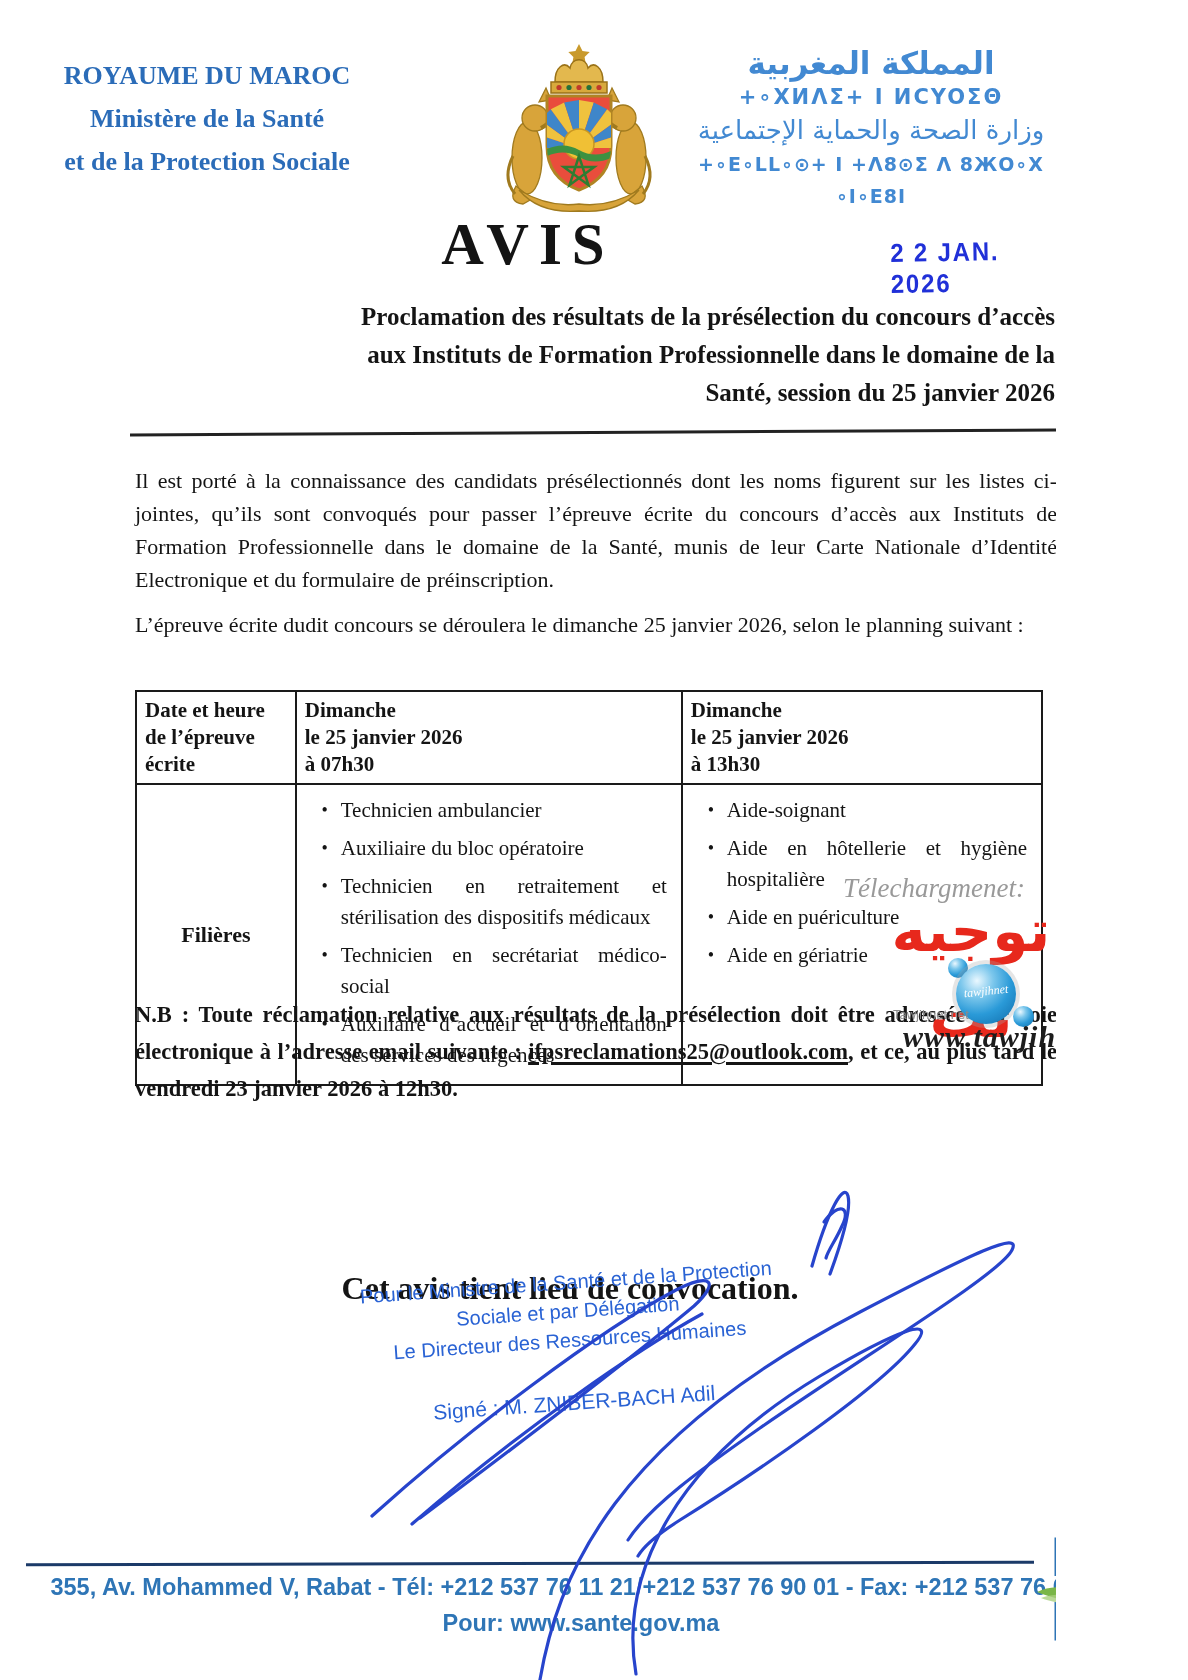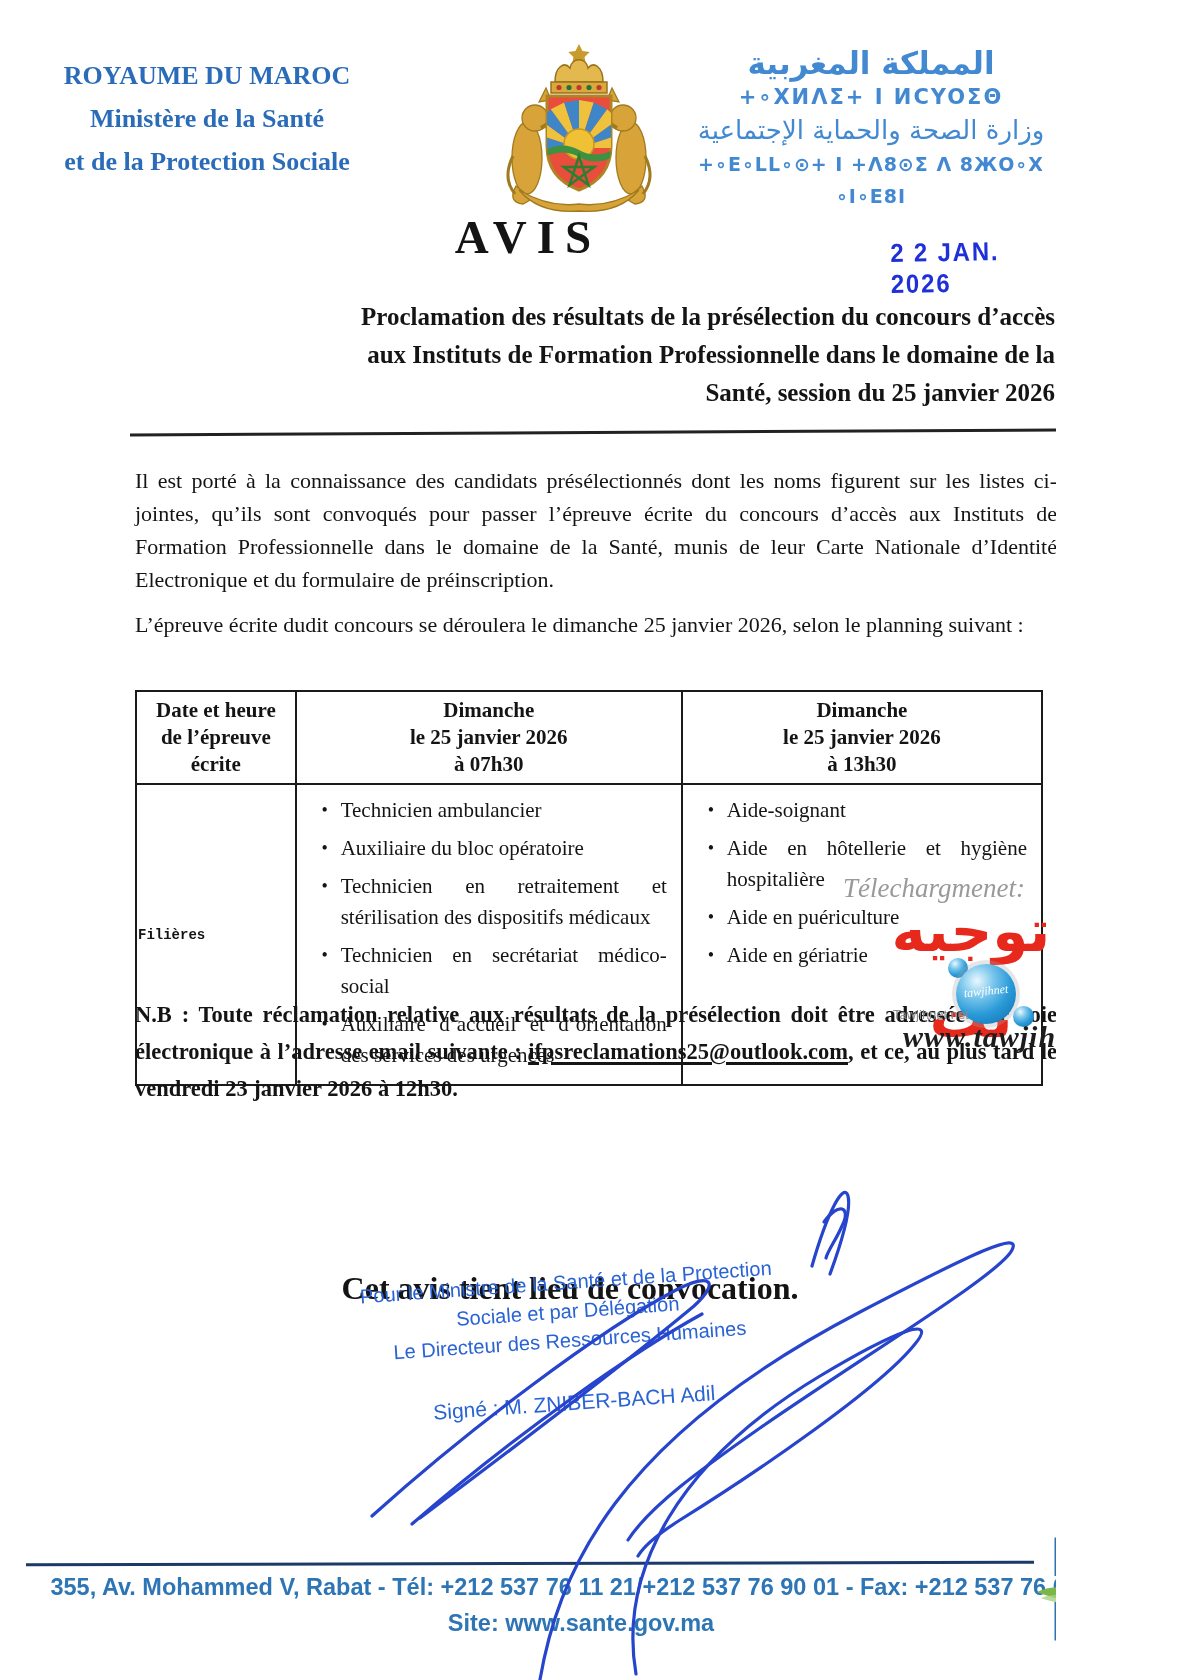--- a/index.html
+++ b/index.html
@@ -12,21 +12,21 @@
   .emblem{position:absolute;left:488px;top:38px;width:182px;height:180px;}
   .hdr-right{position:absolute;left:670px;top:44px;width:402px;text-align:center;color:#4289d2;
              font-family:"DejaVu Sans",sans-serif;}
   .ar1{font-size:31px;font-weight:700;line-height:38px;}
   .tif1{font-size:21px;font-weight:700;letter-spacing:2px;line-height:30px;}
   .ar2{font-size:26px;font-weight:400;line-height:36px;}
   .tif2{font-size:19px;font-weight:700;letter-spacing:1px;line-height:32px;}
 
   
   .avis{position:absolute;left:0;top:210px;width:100%;text-align:center;
-        font-size:47px;font-weight:700;letter-spacing:10px;}
+        font-size:59px;font-weight:700;letter-spacing:10px;}
   .datestamp{position:absolute;left:890px;top:238px;color:#2030d8;
              font-family:"Liberation Sans","DejaVu Sans",sans-serif;font-weight:700;
              font-size:26px;letter-spacing:2px;transform:rotate(-1deg) scaleX(.92);
              transform-origin:left top;}
 
   
   .doc-title{position:absolute;left:133px;top:298px;width:922px;text-align:right;
              font-weight:700;font-size:25px;line-height:38px;}
   .title-rule{position:absolute;left:130px;top:431px;width:927px;height:0;
               border-top:3px solid #222;transform:rotate(-0.3deg);}
@@ -34,22 +34,22 @@
   
   .para{position:absolute;left:135px;width:922px;font-size:22px;line-height:33px;
         text-align:justify;}
   .para1{top:464px;}
   .para2{top:608px;}
 
   
   .planning-table{position:absolute;left:135px;top:690px;width:908px;border-collapse:collapse;
                   font-size:21px;}
   .planning-table th,.planning-table td{border:2.5px solid #1a1a1a;}
-  .planning-table th{font-weight:700;text-align:center;padding:5px 0;line-height:27px;}
-  .row-label{text-align:left;font-weight:700;font-size:14px;font-family:Liberation Mono, monospace;}
+  .planning-table th{font-weight:700;text-align:left;padding:5px 8px;line-height:27px;}
+  .row-label{text-align:center;font-weight:700;font-size:22px;}
   .cell-list{padding:10px 6px 6px 12px;vertical-align:top;}
   .bullet-item{display:flex;margin-bottom:7px;text-align:justify;line-height:31px;}
   .bullet{flex:0 0 32px;text-align:center;font-size:18px;}
   .bullet-text{flex:1;padding-right:8px;}
 
   
   .wm-telecharg{position:absolute;left:843px;top:873px;font-style:italic;font-size:27px;
                 color:#8f8f8f;opacity:.9;z-index:5;}
   .wm-arabic{position:absolute;left:846px;top:888px;width:250px;direction:rtl;text-align:center;
              font-family:"DejaVu Sans",sans-serif;font-weight:700;font-size:58px;line-height:86px;
@@ -279,21 +279,21 @@
       <path d="M 636 1674 C 618 1570 680 1460 820 1376 C 900 1328 938 1316 915 1344 C 880 1388 760 1470 680 1520 C 658 1534 644 1546 638 1556"></path>
       <path d="M 372 1516 C 470 1428 600 1330 676 1290 C 712 1272 720 1282 694 1306 C 620 1368 500 1458 420 1518"></path>
       <path d="M 412 1524 C 520 1430 640 1348 702 1314"></path>
       <path d="M 812 1266 C 828 1210 844 1182 848 1196 C 852 1212 838 1252 830 1274"></path>
       <path d="M 824 1222 C 838 1202 852 1206 842 1226 C 836 1240 828 1250 826 1258"></path>
     </g>
   </svg>
 
   <div class="footer-rule"></div>
   <div class="footer-address">355, Av. Mohammed V, Rabat - Tél: +212 537 76 11 21/+212 537 76 90 01 - Fax: +212 537 76 01 05</div>
-  <div class="footer-site">Site: www.sante.gov.ma</div>
+  <div class="footer-site">Pour: www.sante.gov.ma</div>
 
   <div class="footer-logo">
     <svg viewBox="0 0 130 118" width="130" height="118">
       <g stroke="#2e74b5" stroke-width="5" fill="none">
         <path d="M22 48 V12 H108 V44"></path>
         <path d="M22 74 V110 H108 V78"></path>
       </g>
       <circle cx="82" cy="38" r="23" fill="#dcead0"></circle>
       <path d="M82 15 a23 23 0 0 0 0 46 a18 23 0 0 1 0 -46" fill="#8fc05c"></path>
       <path d="M2 64 C 30 50 55 72 80 62 C 100 54 118 56 128 49 C 112 62 96 64 78 70 C 52 79 22 72 2 64 Z" fill="#7ab648"></path>

